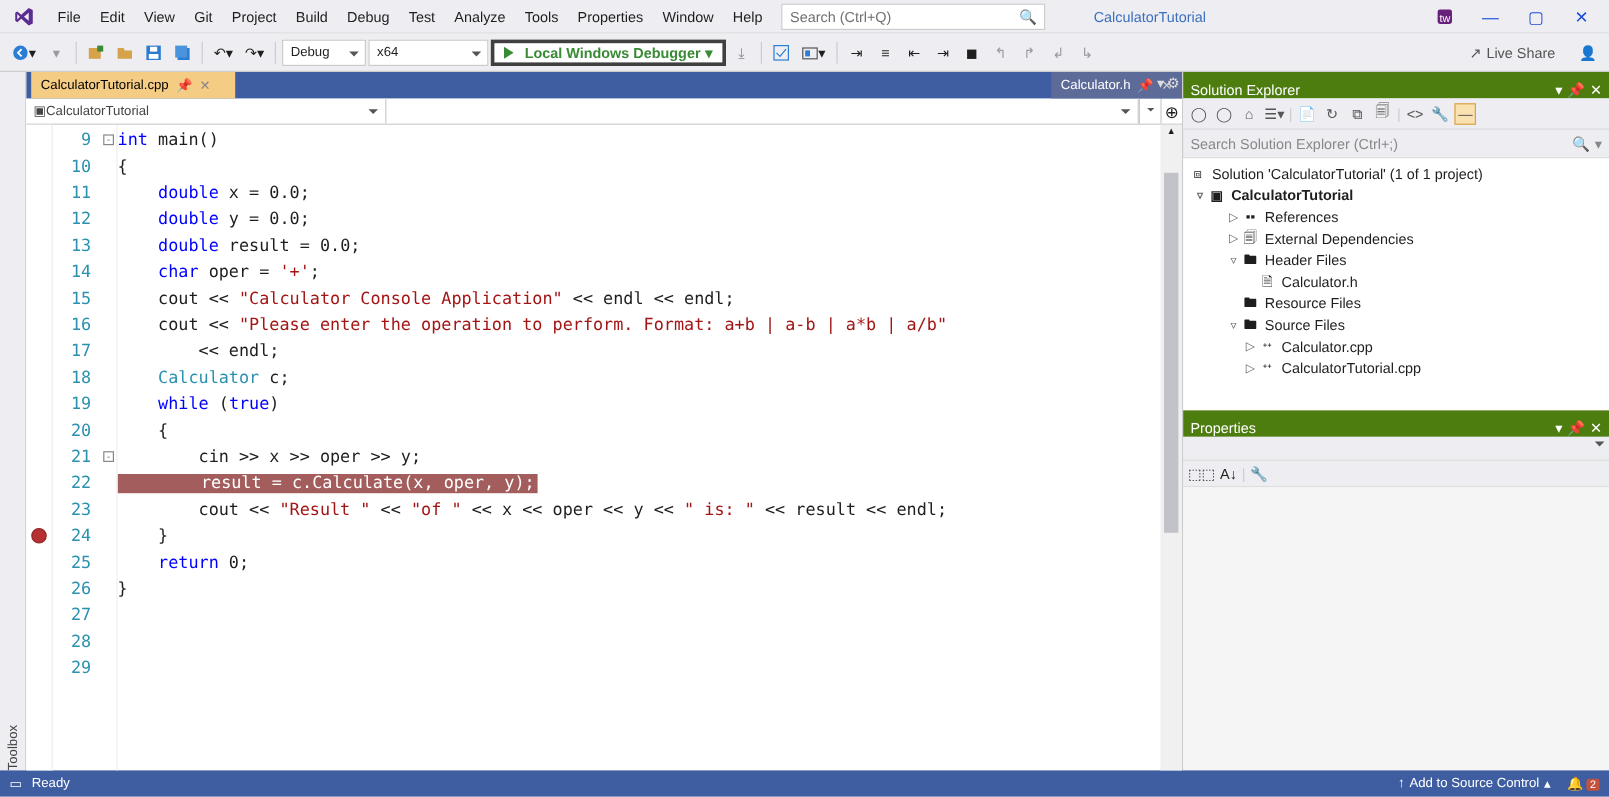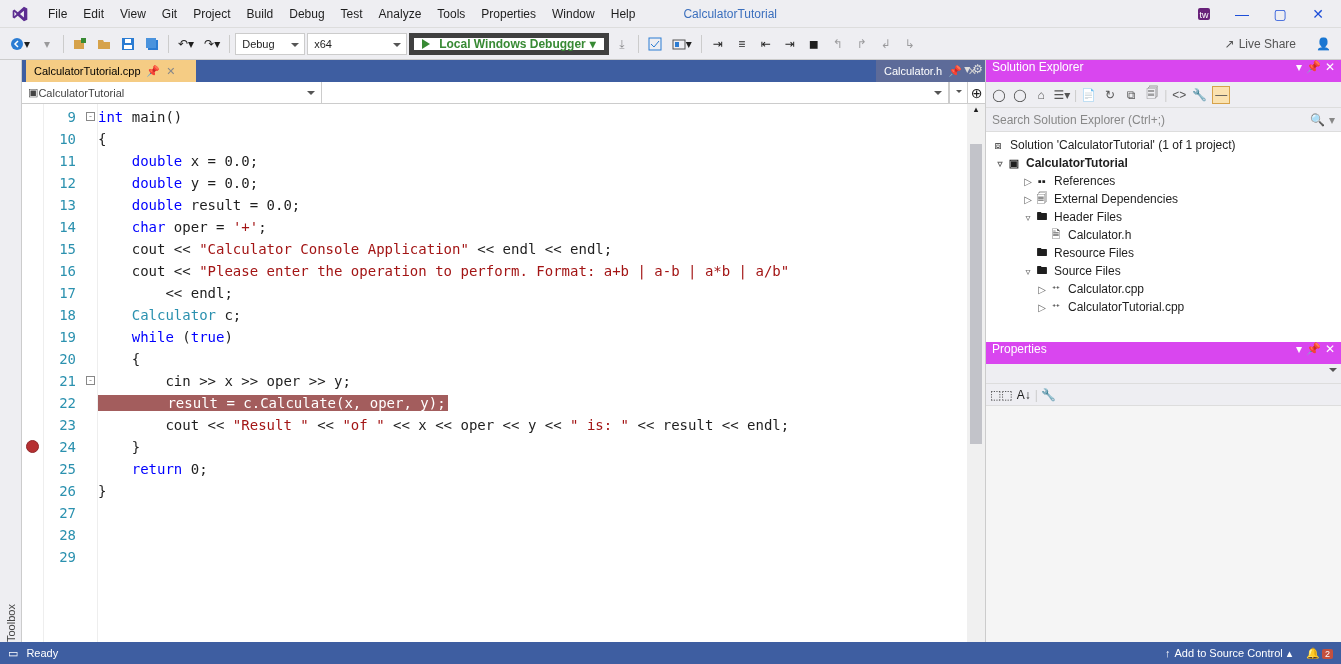--- a/index.html
+++ b/index.html
@@ -13,21 +13,21 @@
 .search-box{margin-left:8px;width:220px;height:22px;border:1px solid #ccc;background:#fff;display:flex;align-items:center;padding:0 6px;color:#717171}
 .search-box .fill{flex:1}
 .title-label{margin-left:30px;height:22px;line-height:22px;padding:0 10px;color:#3b6fbd}
 .win-controls{margin-left:auto;display:flex;align-items:center;gap:20px;padding-right:10px;color:#1d4ed8}
 .win-btn{width:18px;height:18px;display:flex;align-items:center;justify-content:center;cursor:pointer;font-size:14px}
 .toolbar{height:32px;background:#eeeef2;display:flex;align-items:center;padding:0 6px;border-bottom:1px solid #ccc;gap:2px}
 .tb-btn{height:22px;min-width:22px;padding:0 4px;display:flex;align-items:center;justify-content:center;cursor:pointer;border-radius:2px}
 .tb-sep{width:1px;height:18px;background:#ccc;margin:0 3px}
 .tb-combo{height:22px;border:1px solid #ccc;background:#fff;padding:0 18px 0 6px;position:relative;cursor:pointer;display:flex;align-items:center;font-size:11px}
 .tb-combo::after{content:"";position:absolute;right:5px;top:9px;border:4px solid transparent;border-top-color:#555}
-.play{color:#388a34;font-weight:bold;display:flex;align-items:center;gap:4px;padding:0 8px;border:5px solid #404040;height:22px;background:#fff}
+.play{color:#388a34;font-weight:bold;display:flex;align-items:center;gap:4px;padding:0 8px;border:3px solid #404040;height:22px;background:#fff}
 .play::before{content:"";border:5px solid transparent;border-left:8px solid #388a34}
 .live-share{margin-left:auto;padding:0 8px;display:flex;gap:4px;align-items:center;color:#555}
 .workspace{flex:1;display:flex;min-height:0}
 .toolbox-tab{width:22px;background:#eeeef2;border-right:1px solid #ccc;display:flex;justify-content:center;padding-top:6px;color:#444;font-size:11px}
 .toolbox-tab span{writing-mode:vertical-rl;transform:rotate(180deg)}
 .editor-area{flex:1;display:flex;flex-direction:column;min-width:0;background:#fff}
 .tabrow{height:22px;background:#3e5ea1;display:flex;align-items:flex-end;padding-left:4px;position:relative}
 .doc-tab{height:22px;padding:0 20px 0 8px;background:#f5cc84;color:#000;font-size:11px;display:flex;align-items:center;position:relative;cursor:pointer}
 .doc-tab.purple2{background:#5d6b99;color:#fff;padding:0 8px;margin-left:auto}
 .tab-x{margin-left:6px;color:#888;cursor:pointer}
@@ -48,21 +48,21 @@
 .e-scrollv{width:18px;background:#f0f0f0;display:flex;flex-direction:column;align-items:center}
 .e-scrollv .thumb{width:12px;background:#c2c3c9;margin-top:30px;height:300px}
 .editor-status{height:20px;border-top:1px solid #ccc;background:#f5f5f5;display:flex;align-items:center;font-size:11px;color:#444;padding:0 6px;gap:14px}
 .hsbar{height:16px;background:#f0f0f0;border-top:1px solid #e4e4e4;flex:1;margin:0 6px;position:relative}
 .hsbar::before,.hsbar::after{content:"";position:absolute;top:3px;width:0;height:0;border:5px solid transparent}
 .hsbar::before{left:2px;border-right-color:#888}
 .hsbar::after{right:2px;border-left-color:#888}
 .bottom-tabs{height:20px;background:#3e5ea1;color:#fff;display:flex;align-items:center;padding:0 6px;gap:14px;font-size:11px}
 .bottom-tabs span{cursor:pointer}
 .right-panels{width:356px;display:flex;flex-direction:column;background:#eeeef2;border-left:1px solid #ccc}
-.panel-head{height:22px;background:#d946ef;color:#fff;display:flex;align-items:flex-start;padding:0 6px;font-size:12px}
+.panel-head{height:22px;background:#4d7c0f;color:#fff;display:flex;align-items:flex-end;padding:0 6px;font-size:12px}
 .panel-head .pinx{margin-left:auto;display:flex;gap:4px}
 .se-tools{height:26px;background:#eeeef2;display:flex;align-items:center;gap:3px;padding:0 4px;border-bottom:1px solid #ddd}
 .se-tools .ico{width:18px;height:18px;display:flex;align-items:center;justify-content:center;color:#555;cursor:pointer;font-size:12px}
 .se-tools .ico.active{border:1px solid #d6a24a;background:#fae2b0}
 .se-search{height:24px;border-bottom:1px solid #ddd;display:flex;align-items:center;padding:0 6px;color:#888}
 .se-search .fill{flex:1}
 .tree{flex:1;background:#fff;overflow:auto;font-size:12px;padding:4px 0}
 .tree-item{display:flex;align-items:center;height:18px;padding:0 4px;cursor:pointer;white-space:nowrap}
 .tree-item .tw{display:inline-block;width:12px;text-align:center;color:#666;font-size:10px}
 .tree-item.bold{font-weight:bold}
@@ -97,20 +97,25 @@
         <div class="menu-item">Project</div>
         <div class="menu-item">Build</div>
         <div class="menu-item">Debug</div>
         <div class="menu-item">Test</div>
         <div class="menu-item">Analyze</div>
         <div class="menu-item">Tools</div>
         <div class="menu-item">Properties</div>
         <div class="menu-item">Window</div>
         <div class="menu-item">Help</div>
       </div>
+  <div class="search-box">
+        <span>Search (Ctrl+Q)</span>
+        <span class="fill"></span>
+        <span>🔍</span>
+      </div>
   <div class="title-label">CalculatorTutorial</div>
   <div class="win-controls">
     <div class="win-btn">
           <svg width="16" height="16" viewBox="0 0 16 16">
             <rect x="2" y="2" width="12" height="12" rx="2" fill="#68217a"></rect>
             <text x="8" y="12" font-size="9" text-anchor="middle" fill="#fff">tw</text>
           </svg>
         </div>
     <div class="win-btn">—</div>
     <div class="win-btn">▢</div>

